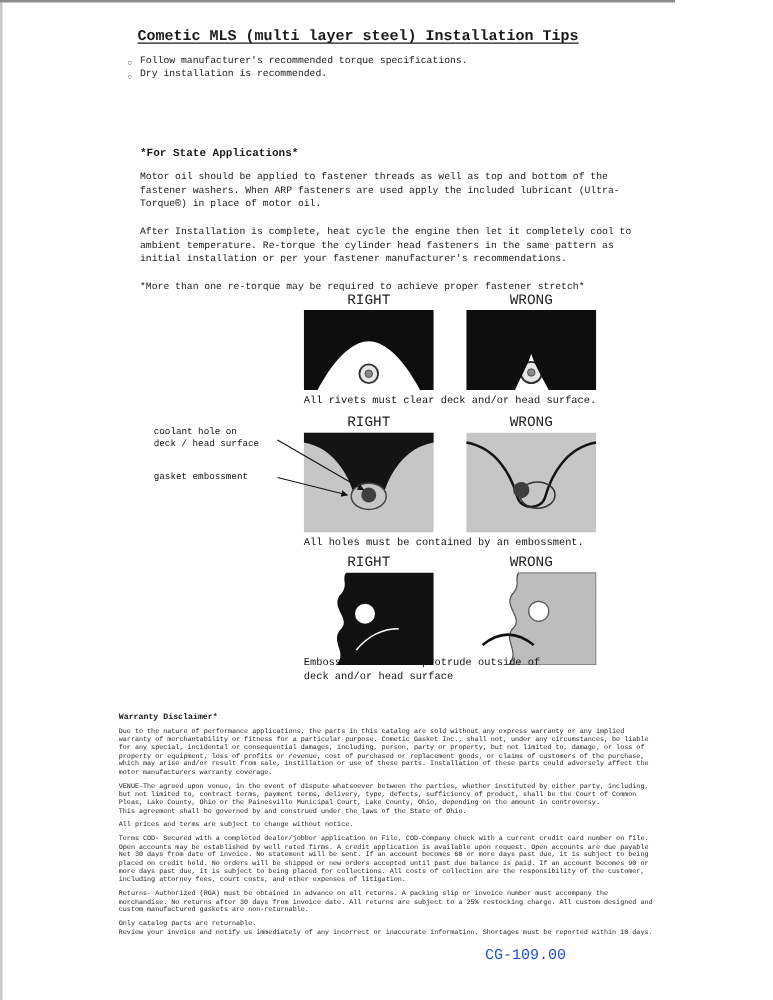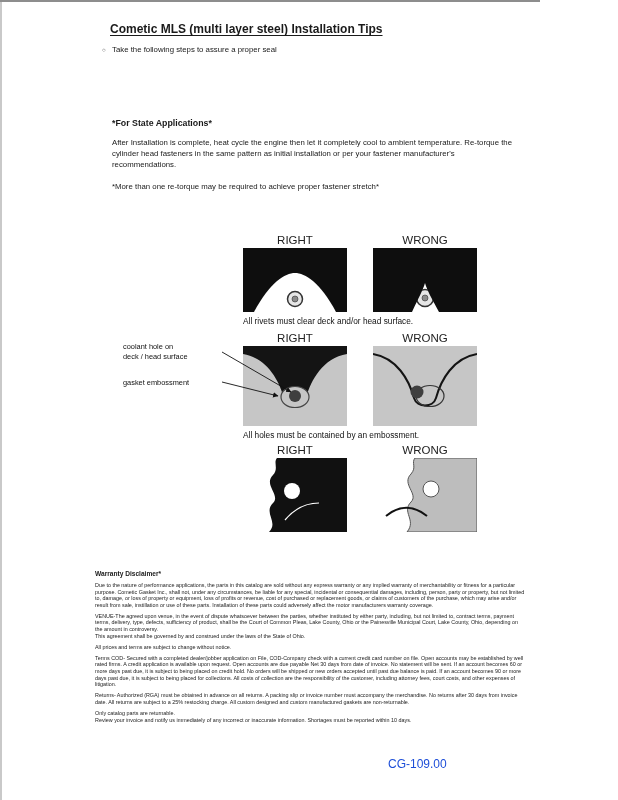--- a/index.html
+++ b/index.html
@@ -1,18 +1,18 @@
 <!DOCTYPE html>
 <html><head>
 <meta charset="utf-8">
 <style>
   html,body{margin:0;padding:0;background:#ffffff;}
   .page{
     position:relative;width:540px;height:800px;background:#fff;overflow:hidden;
-    font-family:Liberation Sans, sans-serif;color:#1a1a1a;
+    font-family:Liberation Mono, monospace;color:#1a1a1a;
     box-shadow:inset 0 2px 0 #8d8d8d, inset 2px 0 0 #c9c9c9;
   }
   .title{
     position:absolute;left:110px;top:22px;
     font-size:12px;font-weight:bold;
     text-decoration:underline;text-underline-offset:2px;
   }
   .tips{position:absolute;left:102px;top:44px;width:420px;}
   .tip{position:relative;padding-left:10px;font-size:7.8px;line-height:11px;}
   .tip::before{content:"○";position:absolute;left:0;top:0.5px;font-size:6px;}
@@ -36,25 +36,27 @@
   .footer{position:absolute;left:388px;top:757px;font-size:12px;color:#1d4ed8;}
 </style>
 </head>
 <body>
 
 <div class="page">
 
   <div class="title">Cometic MLS (multi layer steel) Installation Tips</div>
 
   <div class="tips">
-    <div class="tip"><span>Take the following steps to assure a proper seal</span></div>
+    <div class="tip"><span>Follow manufacturer's recommended torque specifications.</span></div>
+    <div class="tip"><span>Dry installation is recommended.</span></div>
   </div>
 
   <div class="diesel">
     <div class="diesel-h">*For State Applications*</div>
+    <p>Motor oil should be applied to fastener threads as well as top and bottom of the fastener washers. When ARP fasteners are used apply the included lubricant (Ultra-Torque®) in place of motor oil.</p>
     <p>After Installation is complete, heat cycle the engine then let it completely cool to ambient temperature. Re-torque the cylinder head fasteners in the same pattern as initial installation or per your fastener manufacturer's recommendations.</p>
     <p class="last">*More than one re-torque may be required to achieve proper fastener stretch*</p>
   </div>
 
   <div class="diagrams">
 
     <div class="dlabel" style="left:238px;top:2px;">RIGHT</div>
     <div class="dlabel" style="left:368px;top:2px;">WRONG</div>
 
     <div class="dpanel" style="left:238px;top:16px;">
@@ -114,20 +116,21 @@
       </svg>
     </div>
     <div class="dpanel" style="left:368px;top:226px;">
       <svg width="104" height="74" viewBox="0 0 104 74">
         <rect width="104" height="74" fill="#ffffff"></rect>
         <path d="M42,0 H104 V74 H34 C44,62 28,54 38,44 C46,36 28,26 38,16 C44,9 38,5 42,0 Z" fill="#bdbdbd" stroke="#555" stroke-width="1"></path>
         <circle cx="58" cy="31" r="8" fill="#ffffff" stroke="#555" stroke-width="1"></circle>
         <path d="M13,58 C30,44 44,50 54,58" fill="none" stroke="#111111" stroke-width="2"></path>
       </svg>
     </div>
+    <div class="dcaption" style="left:238px;top:294px;width:200px;">Embossment can not protrude outside of deck and/or head surface</div>
 
     <svg class="arrows" width="618" height="336" viewBox="0 0 618 336">
       <defs>
         <marker id="ah" markerWidth="7" markerHeight="7" refX="5.5" refY="3" orient="auto">
           <path d="M0,0 L6,3 L0,6 Z" fill="#111"></path>
         </marker>
       </defs>
       <line x1="217" y1="120" x2="286" y2="160" stroke="#111" stroke-width="0.9" marker-end="url(#ah)"></line>
       <line x1="217" y1="150" x2="273" y2="164" stroke="#111" stroke-width="0.9" marker-end="url(#ah)"></line>
     </svg>

